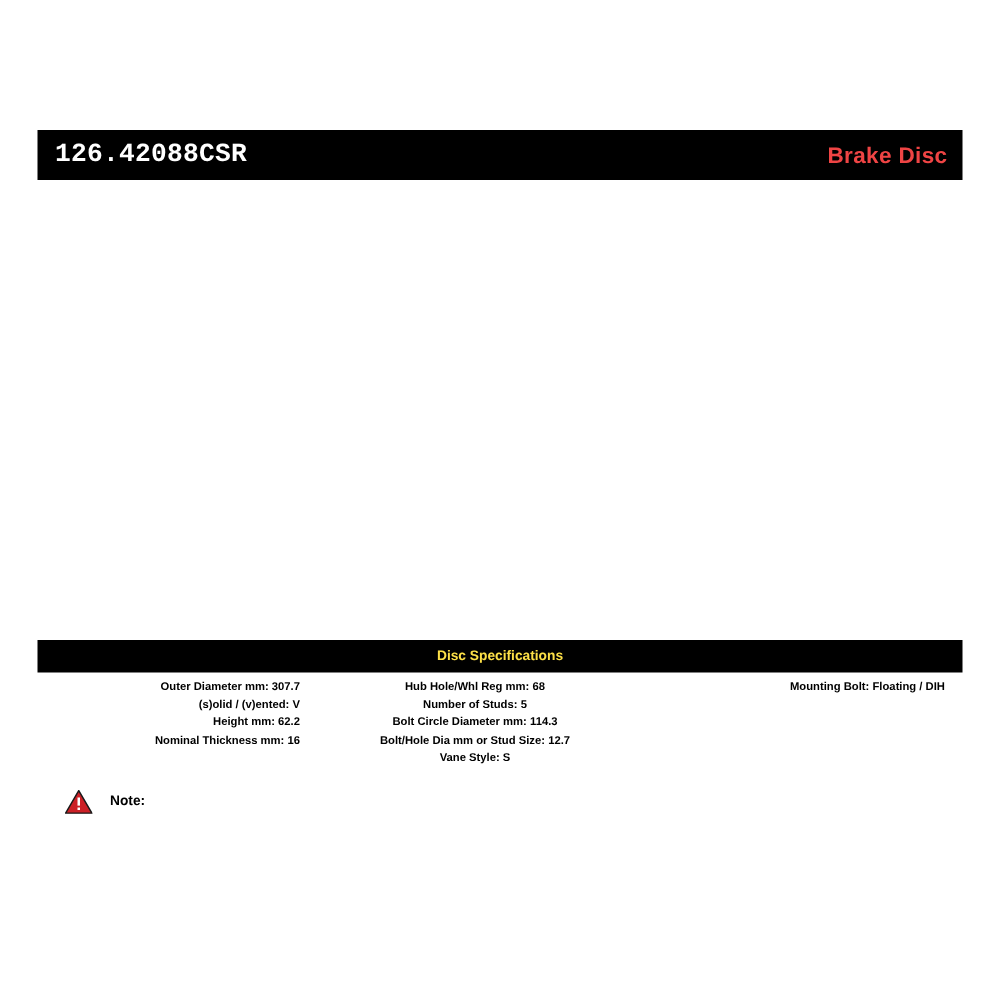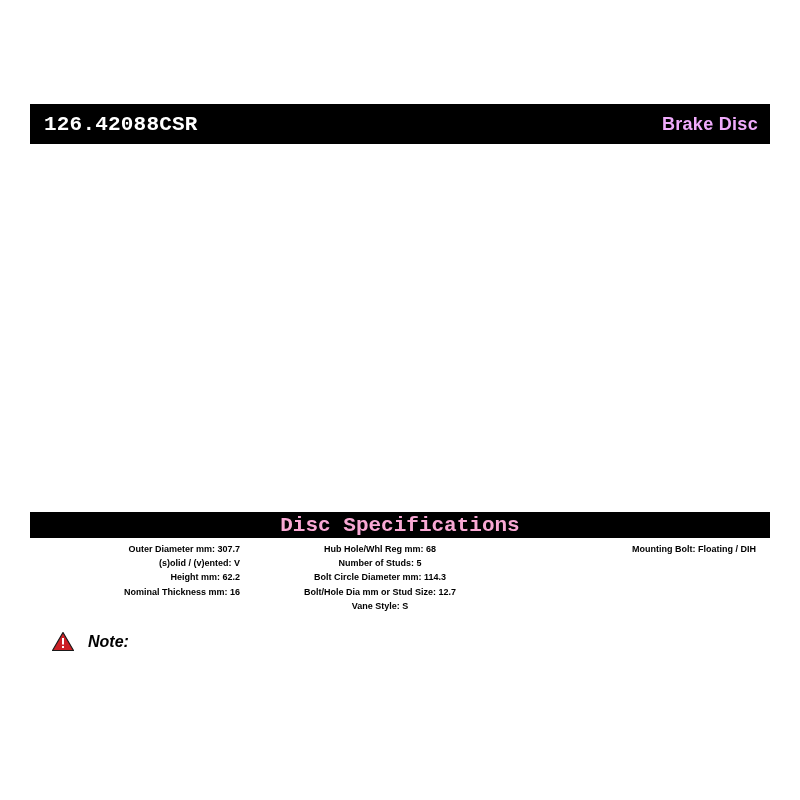--- a/index.html
+++ b/index.html
@@ -36,21 +36,21 @@
   }
   .part-number {
     color: #ffffff;
     font-size: 21px;
     font-weight: bold;
     letter-spacing: 0.2px;
     line-height: 1;
     font-family: Liberation Mono, monospace;
   }
   .product-type {
-    color: #f0abfc;
+    color: #ef4444;
     font-size: 18px;
     font-weight: bold;
     letter-spacing: 0.3px;
     line-height: 1;
   }
 
   
   .image-area {
     position: absolute;
     left: 30px;
@@ -66,25 +66,24 @@
     left: 30px;
     top: 512px;
     width: 740px;
     height: 26px;
     background: #000000;
     display: flex;
     align-items: center;
     justify-content: center;
   }
   .spec-title {
-    color: #f9a8d4;
-    font-size: 21px;
-    font-weight: bold;
-    line-height: 1;
-    font-family: Liberation Mono, monospace;
+    color: #fde047;
+    font-size: 11px;
+    font-weight: bold;
+    line-height: 1;
   }
 
   
   .spec-body {
     position: absolute;
     left: 30px;
     top: 542px;
     width: 740px;
     display: flex;
     align-items: flex-start;
@@ -127,24 +126,23 @@
     display: flex;
     align-items: center;
   }
   .warn-icon {
     width: 22px;
     height: 19px;
     margin-right: 14px;
     flex: 0 0 auto;
   }
   .note-label {
-    font-size: 16px;
-    font-weight: bold;
-    line-height: 1;
-    font-style: italic;
+    font-size: 11px;
+    font-weight: bold;
+    line-height: 1;
   }
   .note-text {
     font-size: 11px;
     font-weight: bold;
     margin-left: 6px;
     line-height: 1;
   }
 </style>
 </head>
 <body>

